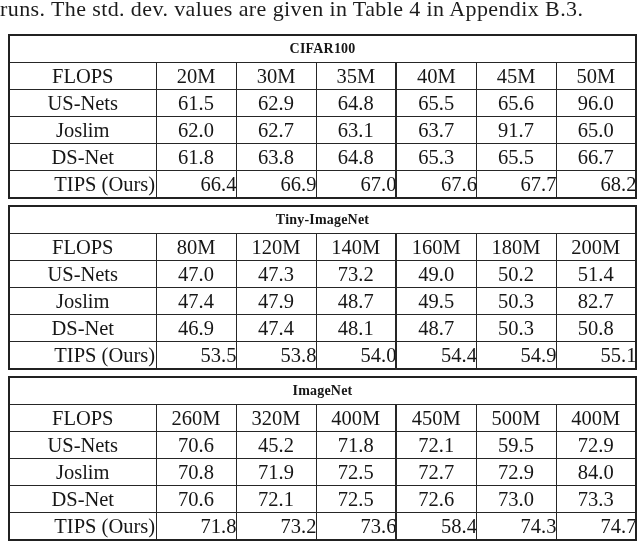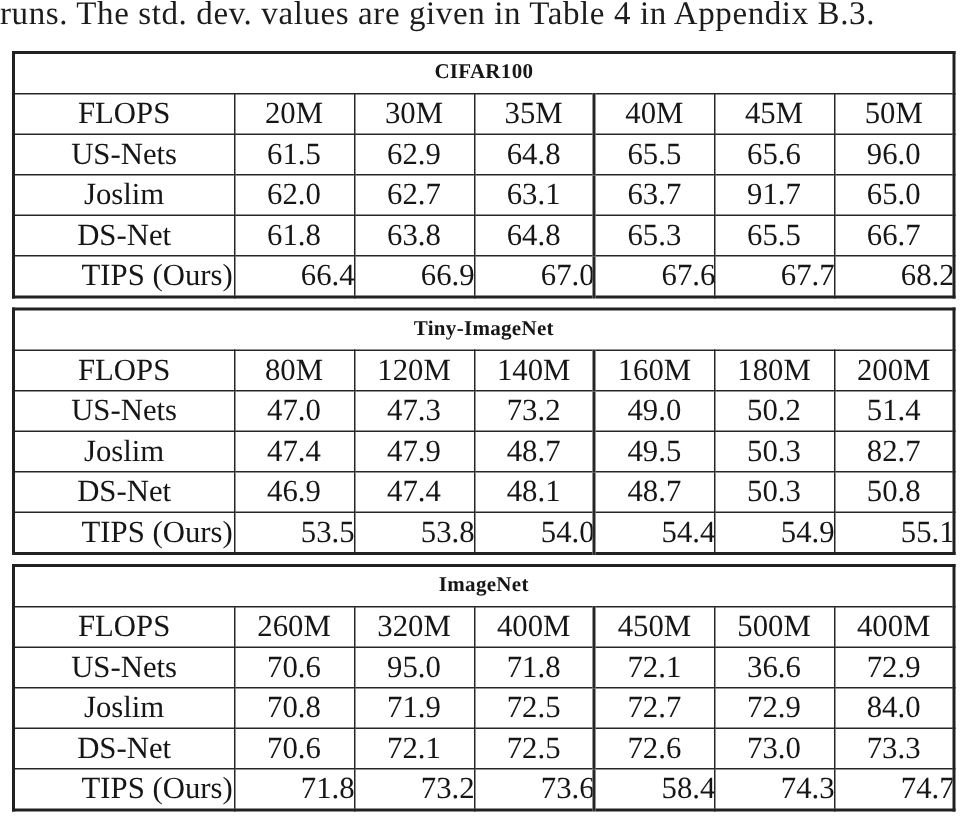--- a/index.html
+++ b/index.html
@@ -203,24 +203,24 @@
       <td>260M</td>
       <td>320M</td>
       <td>400M</td>
       <td>450M</td>
       <td>500M</td>
       <td>400M</td>
     </tr>
     <tr>
       <td>US-Nets</td>
       <td>70.6</td>
-      <td>95.0</td>
+      <td>45.2</td>
       <td>71.8</td>
       <td>72.1</td>
-      <td>36.6</td>
+      <td>59.5</td>
       <td>72.9</td>
     </tr>
     <tr>
       <td>Joslim</td>
       <td>70.8</td>
       <td>71.9</td>
       <td>72.5</td>
       <td>72.7</td>
       <td>72.9</td>
       <td>84.0</td>

